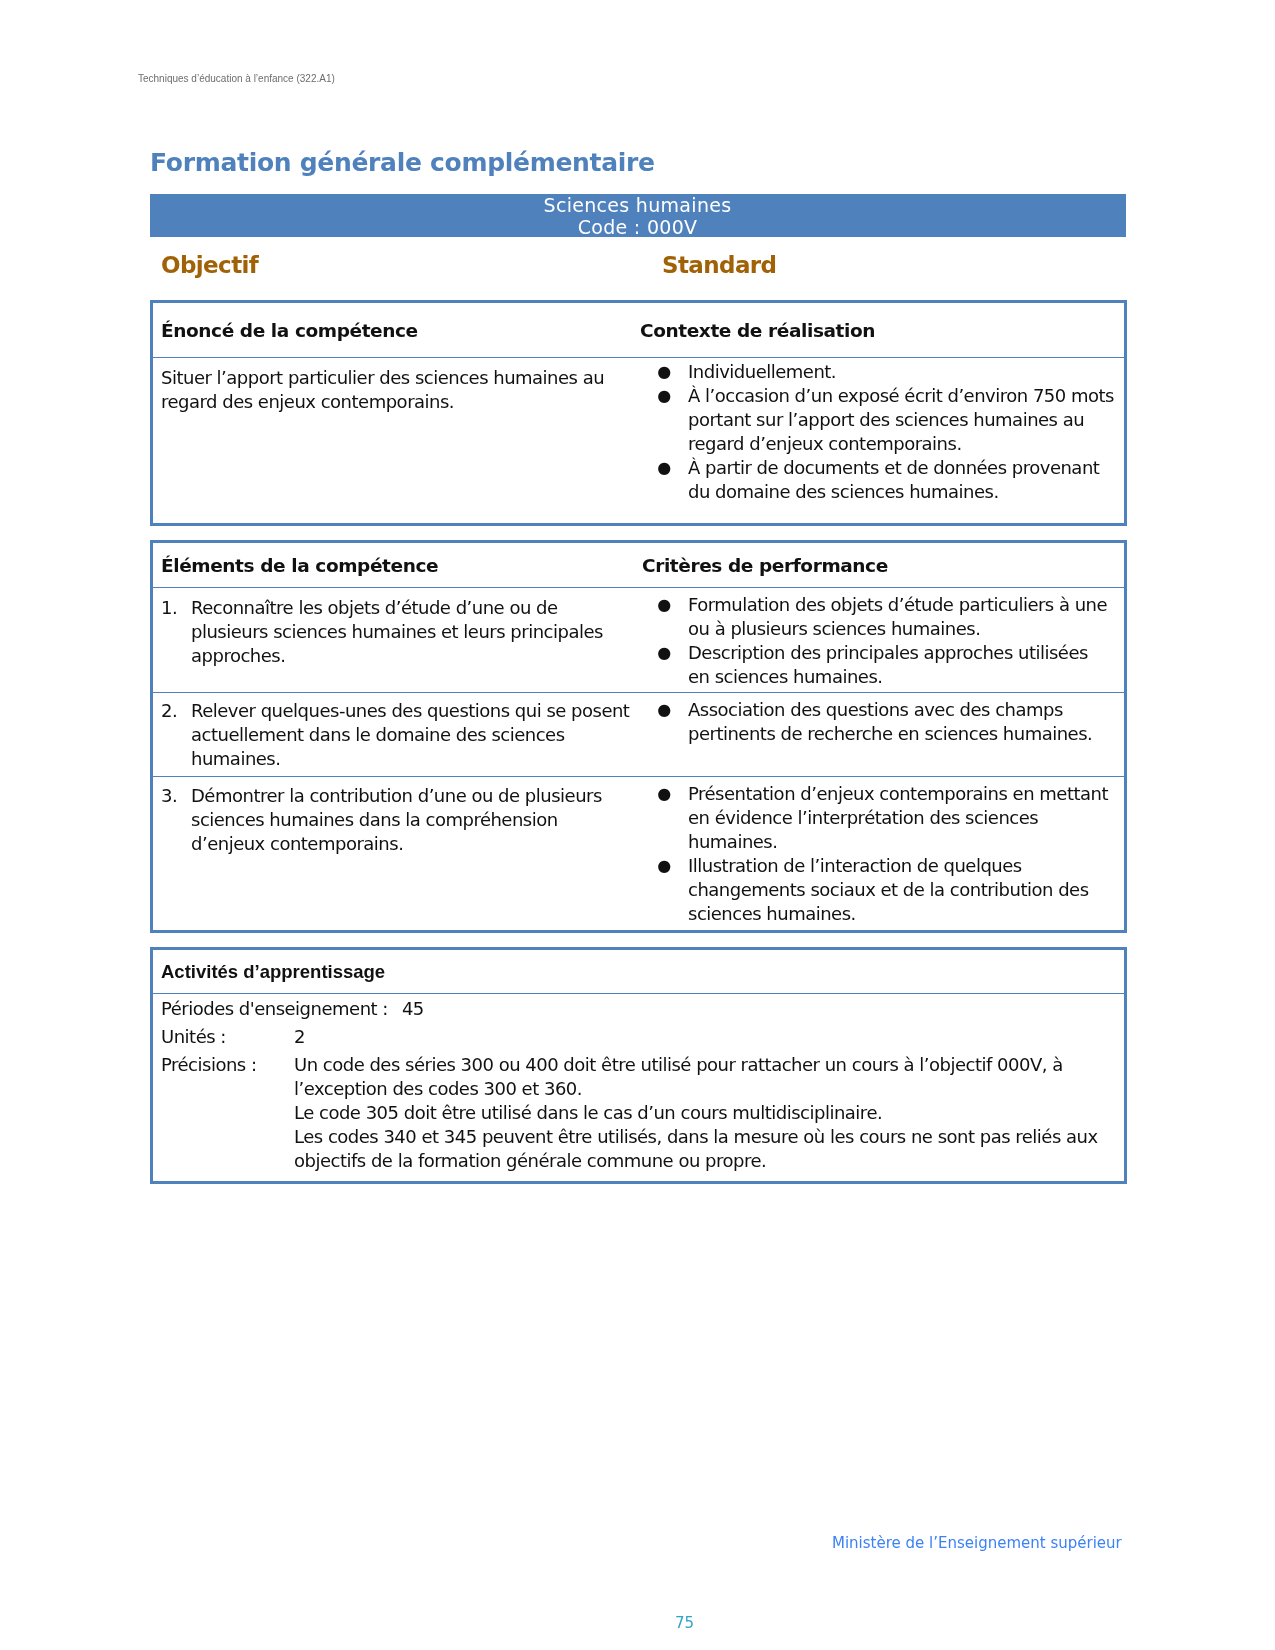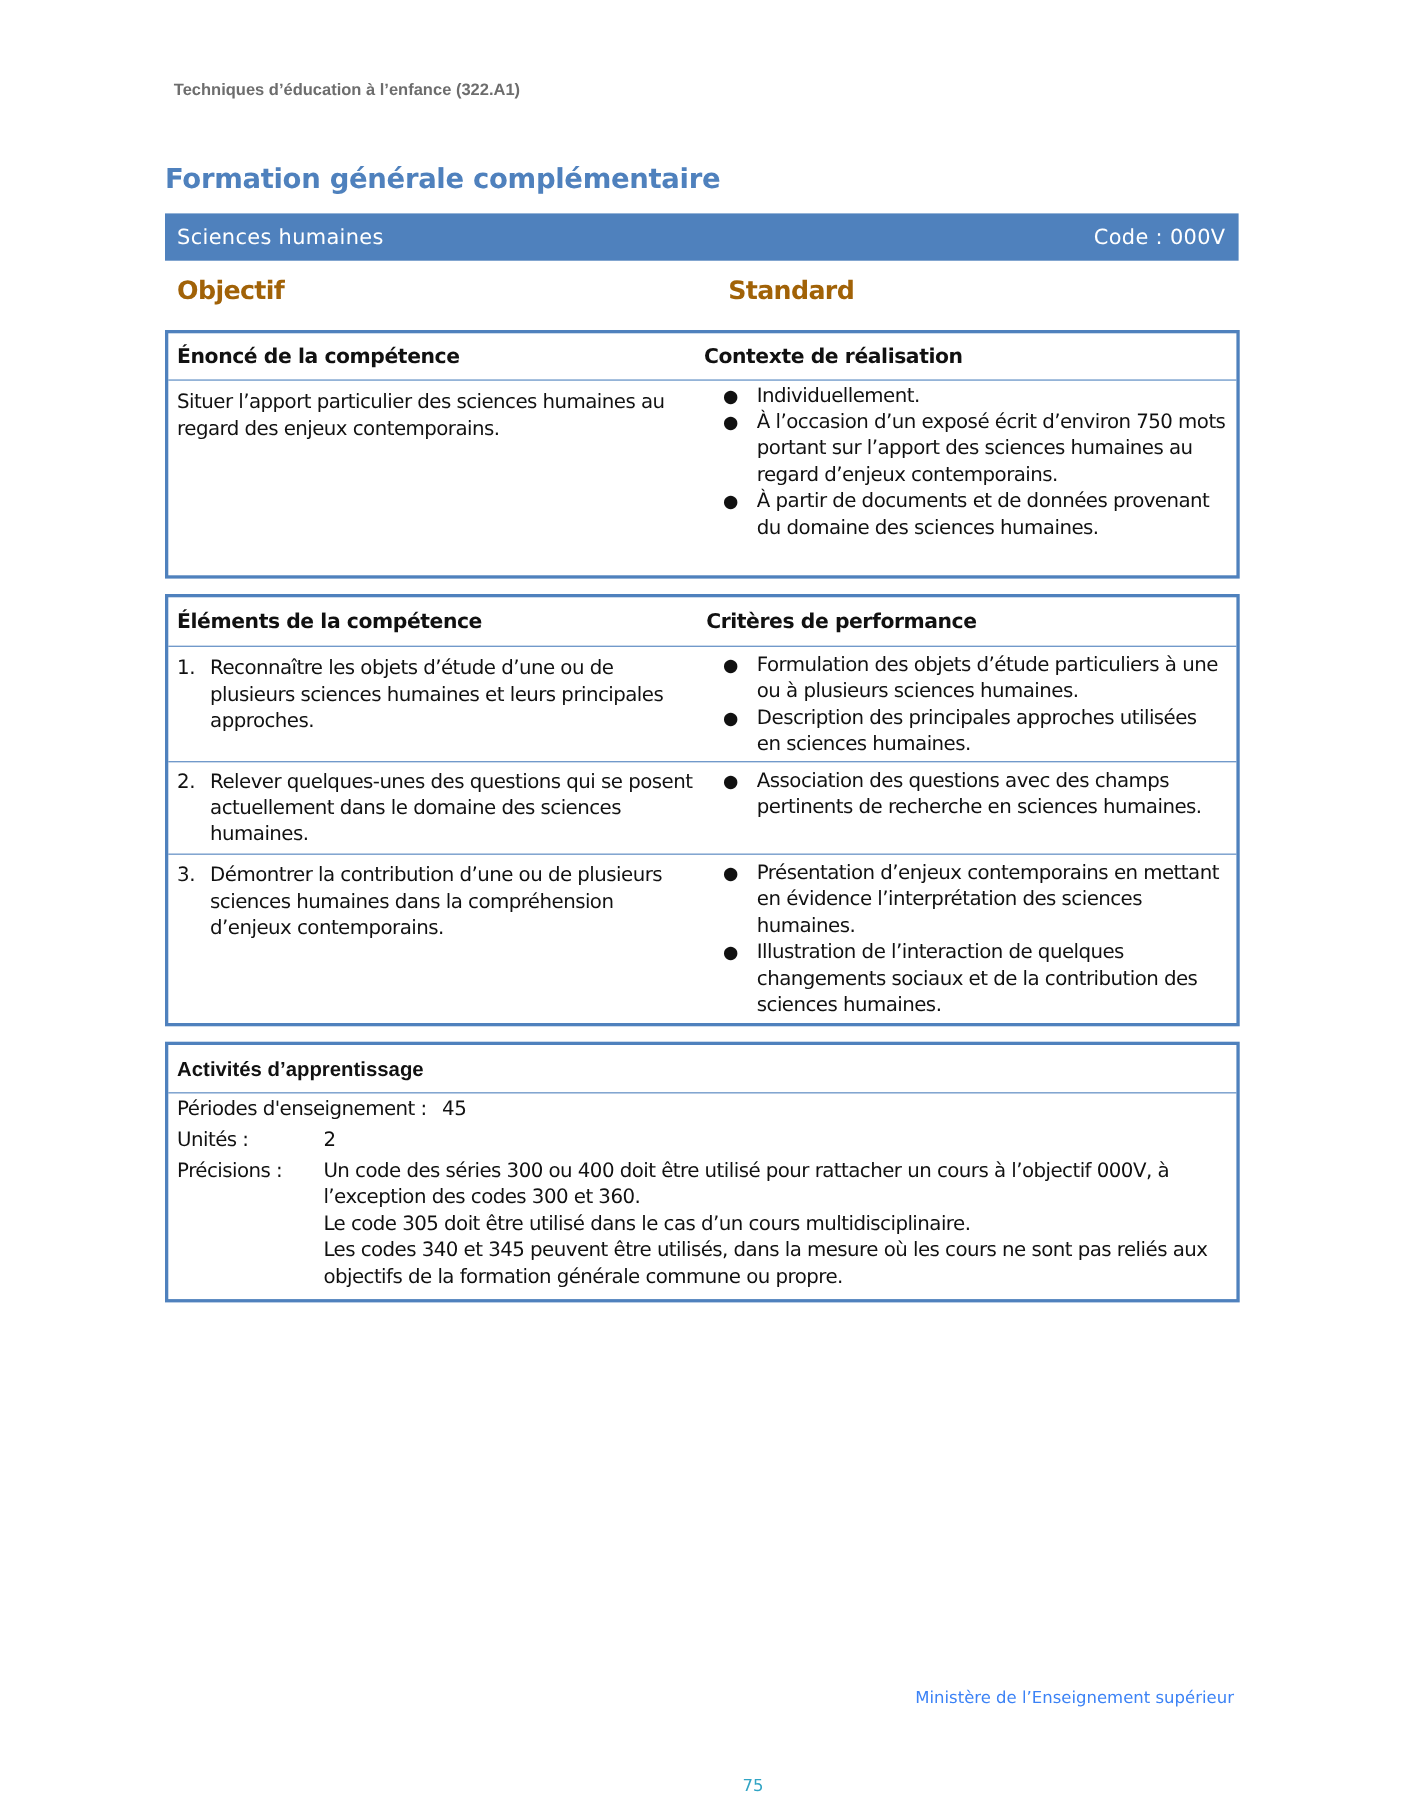--- a/index.html
+++ b/index.html
@@ -1,46 +1,46 @@
 <!DOCTYPE html>
 <html><head>
 <meta charset="utf-8">
 <style>
   * { box-sizing: border-box; margin: 0; padding: 0; }
   html, body { width: 1275px; height: 1650px; background: #ffffff; }
   body { position: relative; font-family: "Liberation Sans", sans-serif; color: #111; }
 
   .running-header {
-    position: absolute; left: 158px; top: 73px;
-    font-family: "Liberation Sans", sans-serif; font-weight: bold;
-    font-size: 15px; color: #6d6d6d;
+    position: absolute; left: 138px; top: 73px;
+    font-family: "Liberation Sans", sans-serif; font-weight: normal;
+    font-size: 10px; color: #6d6d6d;
   }
   .section-title {
     position: absolute; left: 150px; top: 148px;
     font-family: "DejaVu Sans", sans-serif; font-weight: bold;
     font-size: 25px; color: #4f81bd; letter-spacing: -0.3px;
   }
   .blue-bar {
     position: absolute; left: 150px; top: 194px; width: 976px; height: 43px;
     background: #4f81bd; color: #ffffff;
     font-family: "DejaVu Sans", sans-serif; font-size: 19px;
     display: flex; align-items: center; justify-content: space-between;
-    padding: 0 12px 0 11px; letter-spacing: 0.3px;
+    padding: 0 12px 0 11px; letter-spacing: 0.3px; flex-direction: column;
   }
   .col-heading {
     position: absolute; top: 252px;
     font-family: "DejaVu Sans", sans-serif; font-weight: bold;
     font-size: 23px; color: #a16207; letter-spacing: -0.6px;
   }
   .box {
     position: absolute; left: 150px; width: 977px;
     border: 3px solid #4f81bd; background: #fff;
   }
   .box-head {
-    display: flex; height: 43px; align-items: center;
+    display: flex; height: 55px; align-items: center;
     border-bottom: 1px solid #4f81bd;
     font-family: "DejaVu Sans", sans-serif; font-weight: bold; font-size: 18.5px;
     color: #111; letter-spacing: -0.4px;
   }
   .box-head .h-left { width: 487px; padding-left: 8px; }
   .box-head .h-right { padding-left: 0; }
   .row { display: flex; border-bottom: 1px solid #4f81bd; }
   .row:last-child { border-bottom: none; }
   .cell-left { width: 487px; padding: 7px 8px 0 8px; }
   .cell-right { flex: 1; padding: 4px 10px 4px 0; }

